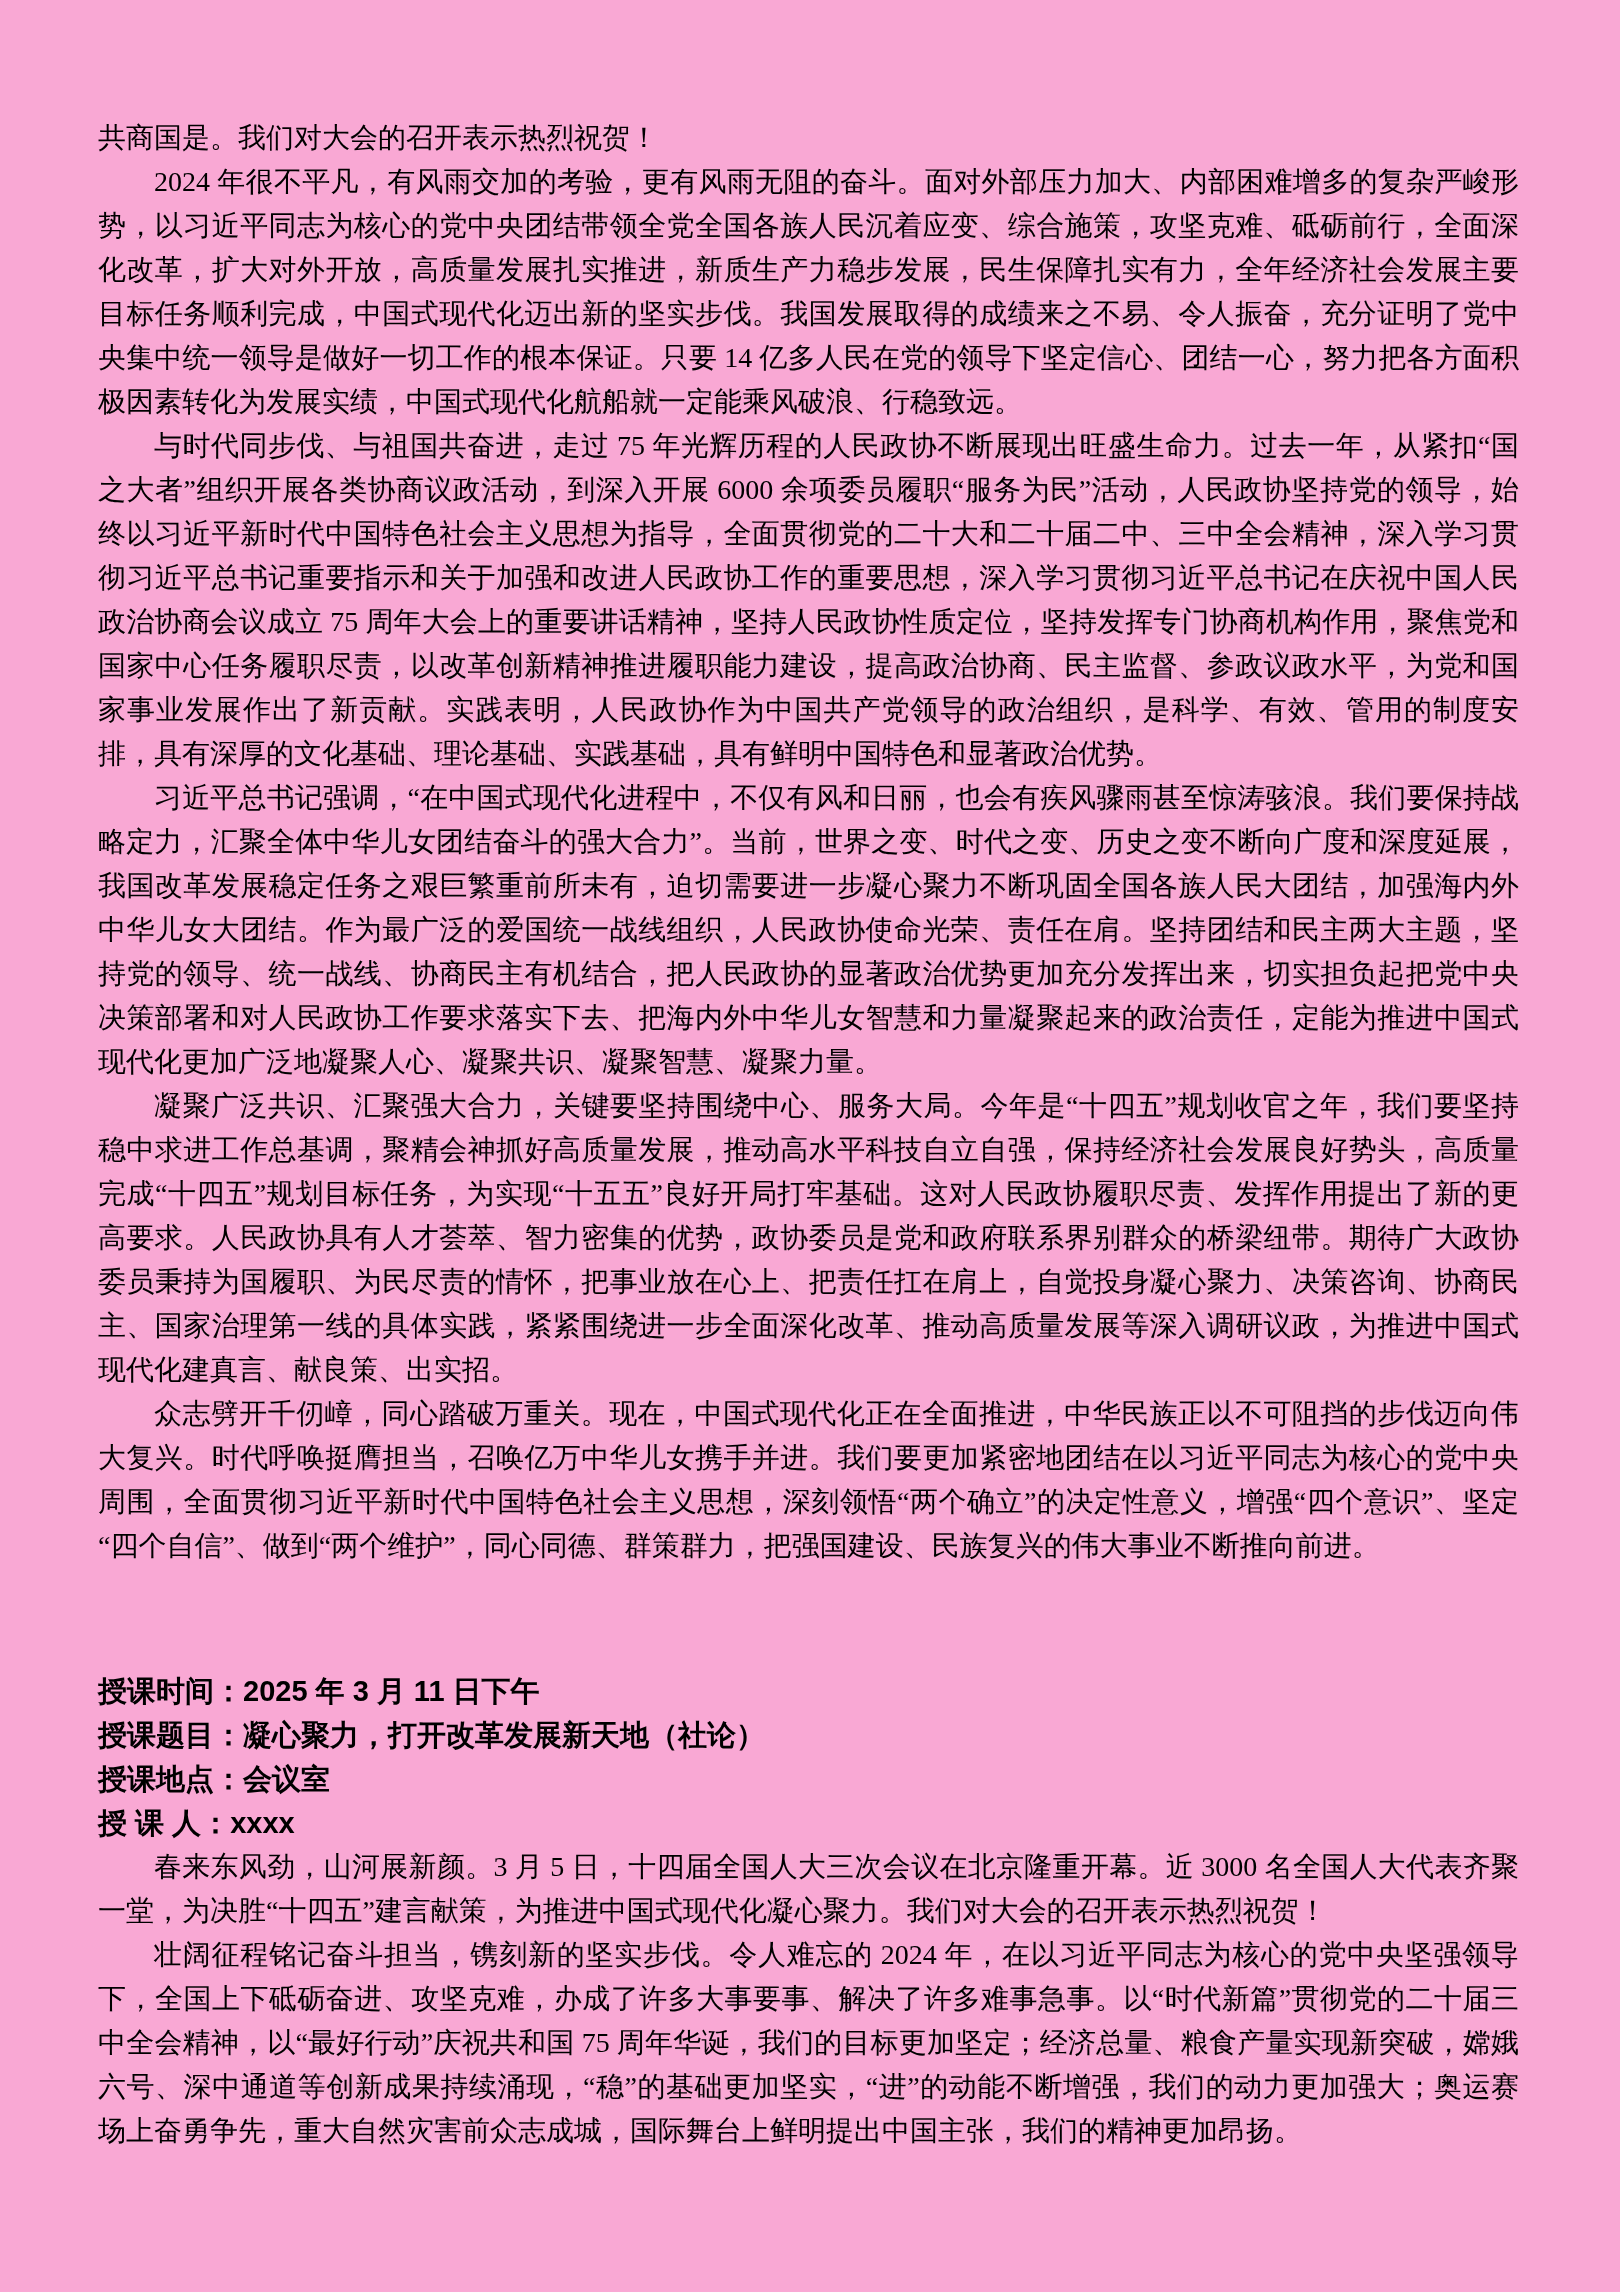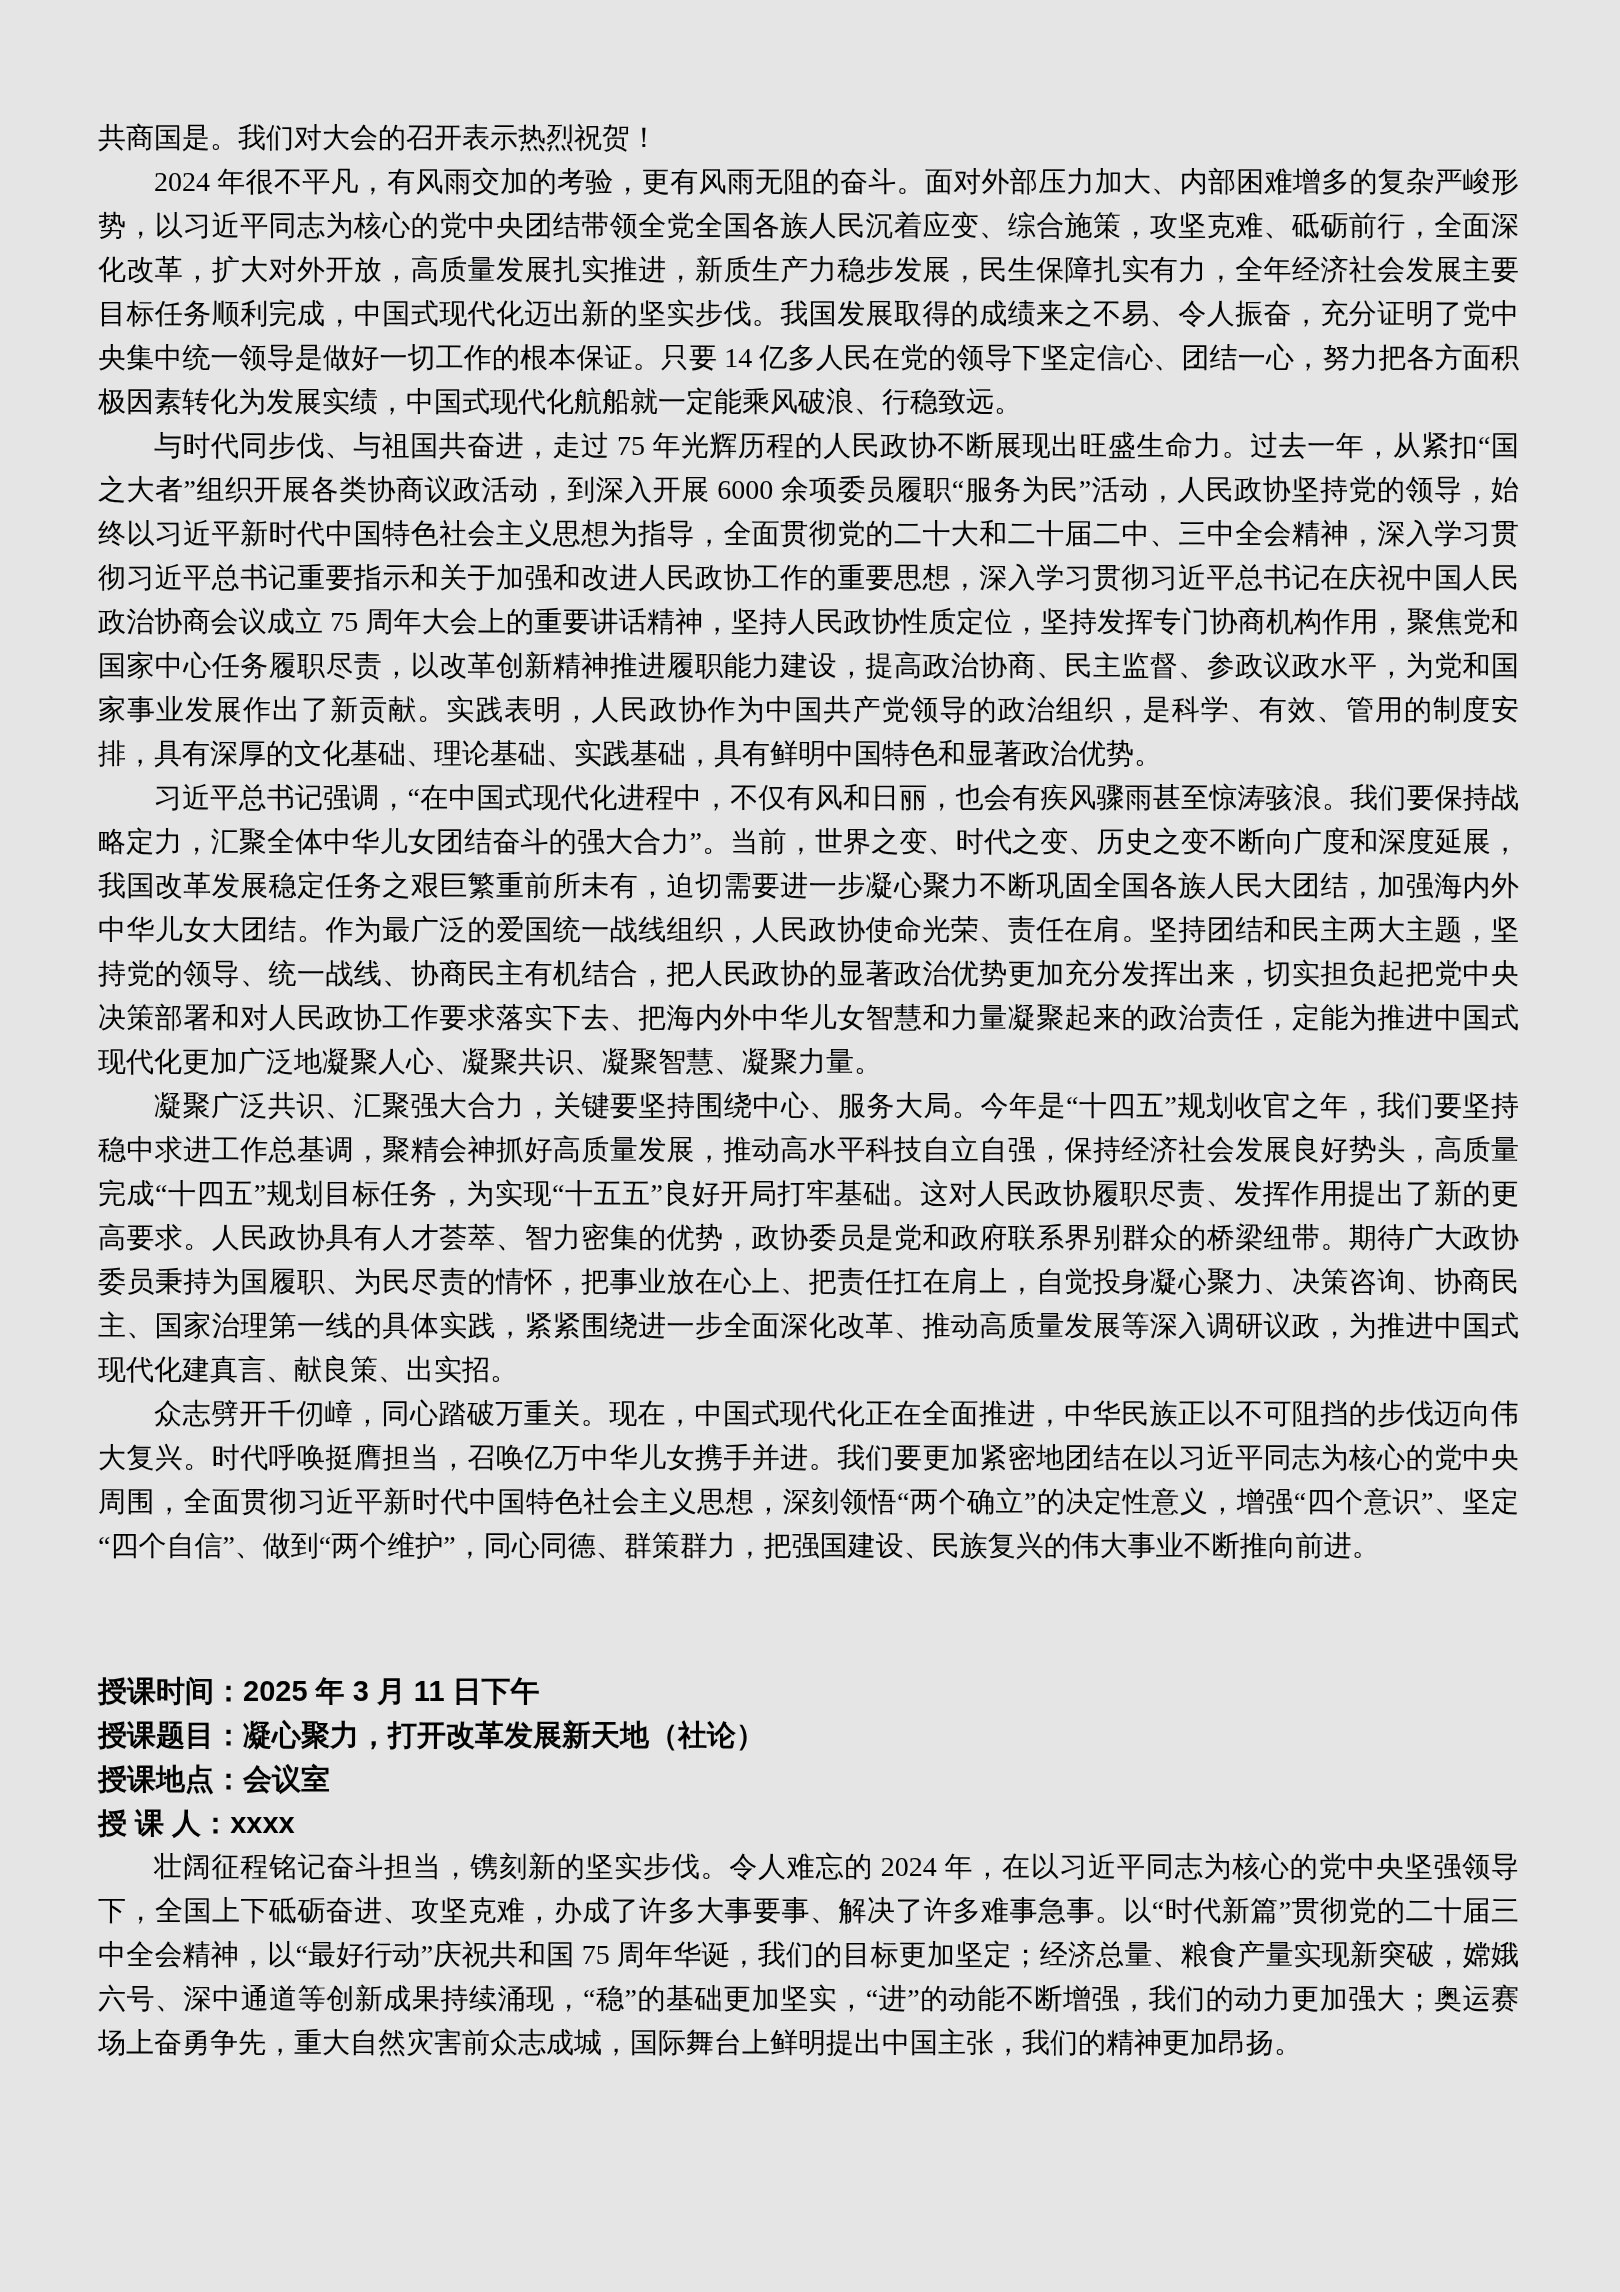--- a/index.html
+++ b/index.html
@@ -4,21 +4,21 @@
 <style>
   html, body {
     margin: 0;
     padding: 0;
     background: #ffffff;
   }
   .page {
     position: relative;
     width: 1620px;
     height: 2293px;
-    background: #e5e5e5;
+    background: #f9a8d4;
     box-sizing: border-box;
     padding: 116px 101px 0 98px;
     color: #000000;
     overflow: hidden;
   }
   .essay {
     font-family: "Liberation Serif", "DejaVu Serif", serif;
     font-size: 28px;
     line-height: 44px;
     text-align: justify;
@@ -66,17 +66,18 @@
   </div>
 
   <div class="session-block">
     <p class="session-line"><span>授课时间：</span><span>2025 年 3 月 11 日下午</span></p>
     <p class="session-line"><span>授课题目：</span><span>凝心聚力，打开改革发展新天地（社论）</span></p>
     <p class="session-line"><span>授课地点：</span><span>会议室</span></p>
     <p class="session-line"><span>授 课 人：</span><span>xxxx</span></p>
   </div>
 
   <div class="essay">
+    <p class="par indent">春来东风劲，山河展新颜。3 月 5 日，十四届全国人大三次会议在北京隆重开幕。近 3000 名全国人大代表齐聚一堂，为决胜“十四五”建言献策，为推进中国式现代化凝心聚力。我们对大会的召开表示热烈祝贺！</p>
     <p class="par indent">壮阔征程铭记奋斗担当，镌刻新的坚实步伐。令人难忘的 2024 年，在以习近平同志为核心的党中央坚强领导下，全国上下砥砺奋进、攻坚克难，办成了许多大事要事、解决了许多难事急事。以“时代新篇”贯彻党的二十届三中全会精神，以“最好行动”庆祝共和国 75 周年华诞，我们的目标更加坚定；经济总量、粮食产量实现新突破，嫦娥六号、深中通道等创新成果持续涌现，“稳”的基础更加坚实，“进”的动能不断增强，我们的动力更加强大；奥运赛场上奋勇争先，重大自然灾害前众志成城，国际舞台上鲜明提出中国主张，我们的精神更加昂扬。</p>
   </div>
 
 </div>
 
 
 </body></html>

